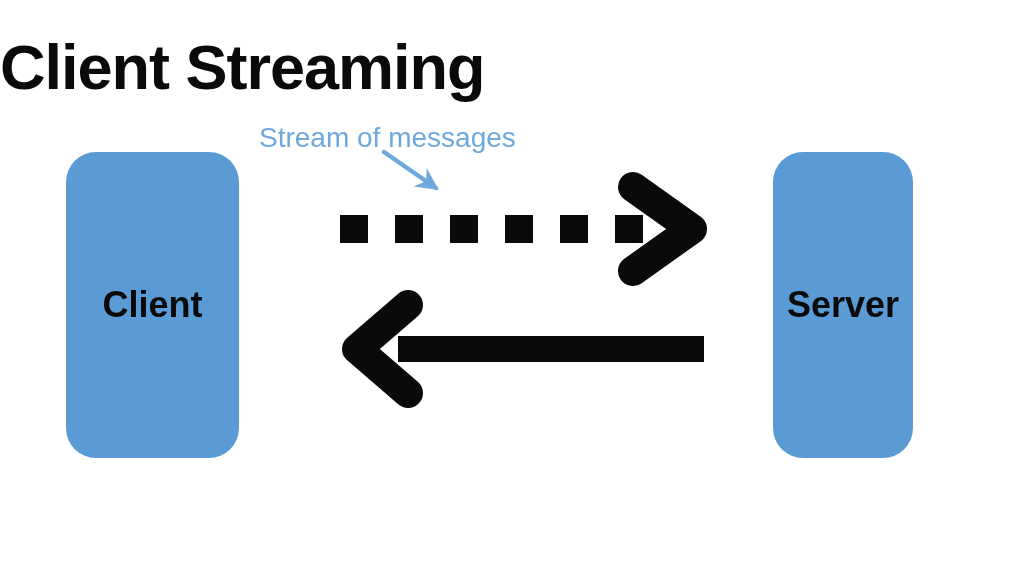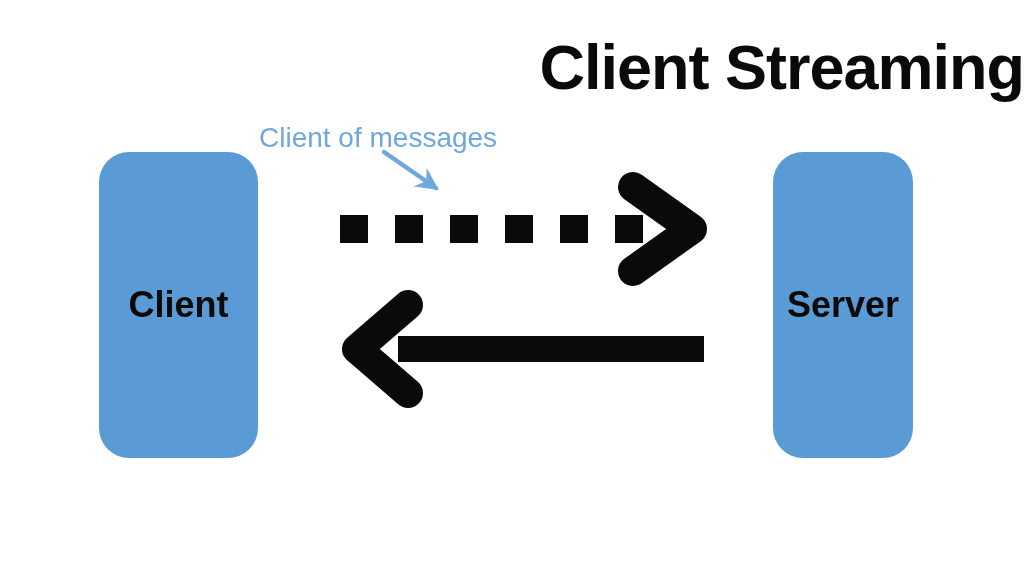--- a/index.html
+++ b/index.html
@@ -21,21 +21,21 @@
     height: 576px;
     background: var(--background);
     overflow: hidden;
     margin: 0 auto;
   }
   .title {
     position: absolute;
     top: 36px;
     left: 0;
     width: 100%;
-    text-align: right;
+    text-align: left;
     font-size: 63px;
     font-weight: 800;
     letter-spacing: -1px;
     line-height: 1.0;
     color: var(--title_color);
   }
   .annotation-label {
     position: absolute;
     left: 259px;
     top: 122px;
@@ -47,21 +47,21 @@
   .node {
     position: absolute;
     top: 152px;
     height: 306px;
     background: var(--node_fill);
     border-radius: 30px;
     display: flex;
     align-items: center;
     justify-content: center;
   }
-  .node-client { left: 66px;  width: 159px; margin-left: 33px; }
+  .node-client { left: 66px;  width: 173px; }
   .node-server { left: 773px; width: 140px; }
   .node-label {
     font-size: 36px;
     font-weight: 700;
     color: var(--node_label_color);
   }
   .arrow-layer {
     position: absolute;
     inset: 0;
     width: 1024px;
@@ -69,21 +69,21 @@
     pointer-events: none;
   }
 </style>
 </head>
 <body>
 
 <div class="canvas">
 
   <div class="title">Client Streaming</div>
 
-  <div class="annotation-label">Client of messages</div>
+  <div class="annotation-label">Stream of messages</div>
 
   <svg class="arrow-layer" viewBox="0 0 1024 576" xmlns="http://www.w3.org/2000/svg">
     <defs>
       <marker id="blue-arrowhead" viewBox="0 0 10 10" refX="8.5" refY="5" markerWidth="5" markerHeight="5" orient="auto-start-reverse">
         <path d="M 0 0 L 10 5 L 0 10 L 3.2 5 Z" style="fill: var(--annotation_blue);"></path>
       </marker>
     </defs>
 
     <g>
       <line x1="384" y1="152" x2="436" y2="188" style="stroke: var(--annotation_blue);" stroke-width="4.5" stroke-linecap="round" marker-end="url(#blue-arrowhead)"></line>

